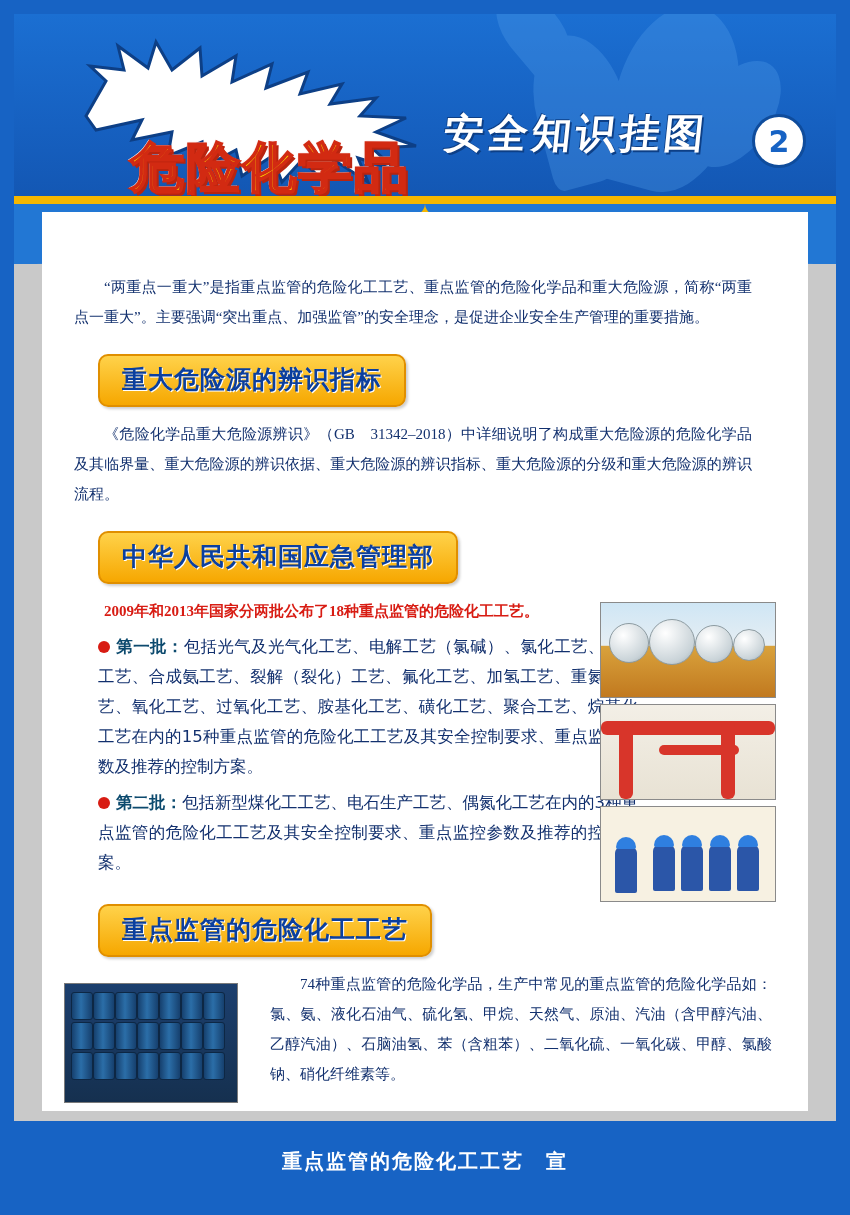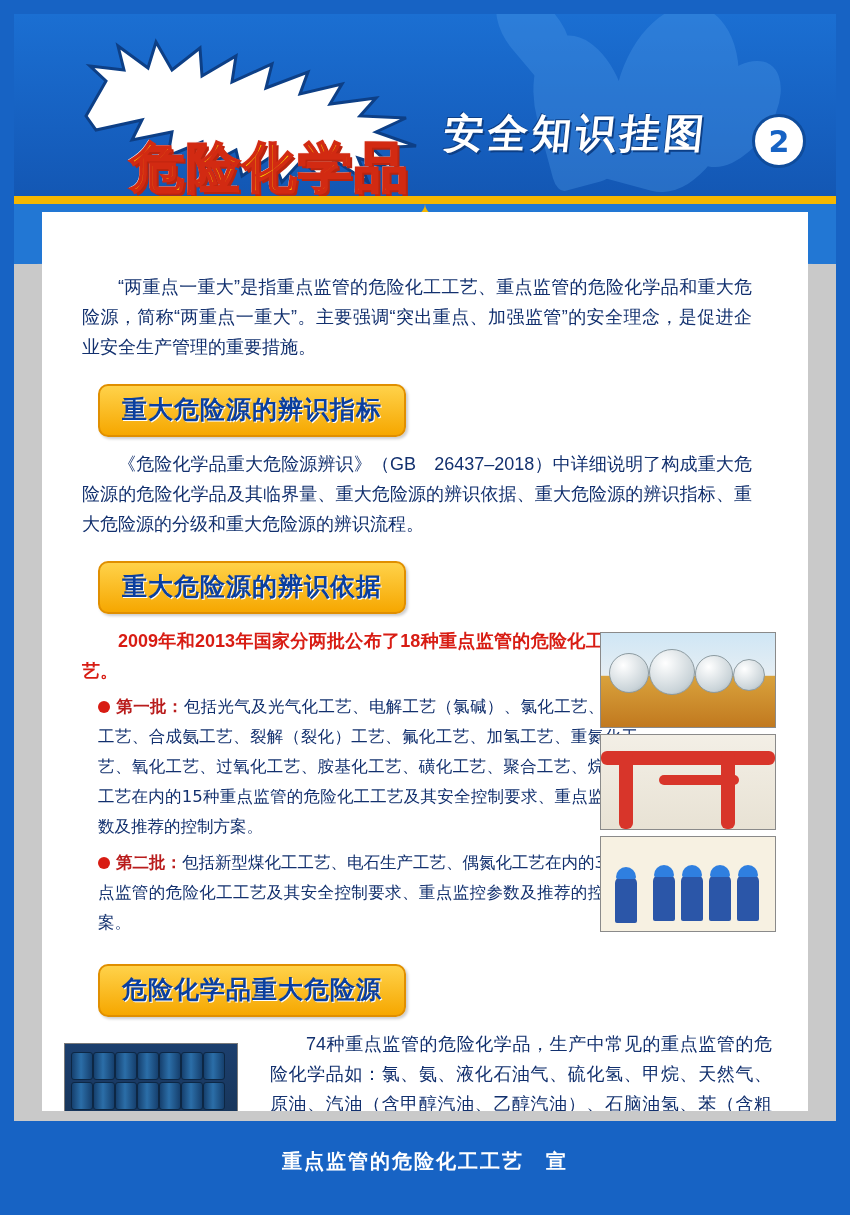--- a/index.html
+++ b/index.html
@@ -107,40 +107,40 @@
     padding:7px 22px 9px 22px;
     margin-left:56px;
     color:#0b3f9e;
     font-family:"DejaVu Sans","Liberation Sans",sans-serif;
     font-size:25px;font-weight:bold;letter-spacing:1px;
     text-shadow:1px 1px 0 #fff;
     box-shadow:2px 2px 3px rgba(0,0,0,.2);
   }
   .sec{margin-top:22px;}
   .para{
-    margin:12px 56px 0 40px;
+    margin:12px 56px 0 32px;
     color:#12306e;
-    font-size:18px;
+    font-size:15px;
     line-height:30px;
     text-align:justify;
-    font-family:Liberation Sans, sans-serif;
+    font-family:Liberation Serif, serif;
   }
   .para.indent{text-indent:2em;}
   .para.red{color:#d81c13;font-weight:bold;text-indent:2em;}
   .bullet-row{
     margin:6px 56px 0 56px;
     color:#12306e;
     font-size:16.5px;line-height:30px;text-align:justify;
     font-family:"DejaVu Sans","Liberation Sans",sans-serif;
   }
   .bullet-dot{
     display:inline-block;width:12px;height:12px;border-radius:50%;
     background:#d81c13;margin-right:6px;vertical-align:-1px;
   }
-  .bullet-label{color:#b91c1c;font-weight:bold;}
+  .bullet-label{color:#0c4a6e;font-weight:bold;}
   .text-wrap-right{width:540px;}
   
   .img-col{
     position:absolute;right:32px;
     width:176px;
   }
   .photo{
     border:1px solid #8a8a8a;
     box-sizing:border-box;
     overflow:hidden;
@@ -215,25 +215,25 @@
   <div class="sheet"></div>
 
   <div class="content">
 
     <div class="sec">
       <div class="para indent">“两重点一重大”是指重点监管的危险化工工艺、重点监管的危险化学品和重大危险源，简称“两重点一重大”。主要强调“突出重点、加强监管”的安全理念，是促进企业安全生产管理的重要措施。</div>
     </div>
 
     <div class="sec">
       <div class="pill">重大危险源的辨识指标</div>
-      <div class="para indent">《危险化学品重大危险源辨识》（GB　26437–2018）中详细说明了构成重大危险源的危险化学品及其临界量、重大危险源的辨识依据、重大危险源的辨识指标、重大危险源的分级和重大危险源的辨识流程。</div>
+      <div class="para indent">《危险化学品重大危险源辨识》（GB　31342–2018）中详细说明了构成重大危险源的危险化学品及其临界量、重大危险源的辨识依据、重大危险源的辨识指标、重大危险源的分级和重大危险源的辨识流程。</div>
     </div>
 
     <div class="sec">
-      <div class="pill">重大危险源的辨识依据</div>
+      <div class="pill">中华人民共和国应急管理部</div>
 
       <div style="position:relative;">
         <div class="img-col" style="top:6px;">
           <div class="photo ph-tanks">
             <div class="sphere" style="left:8px;top:20px;width:38px;height:38px;"></div>
             <div class="sphere" style="left:48px;top:16px;width:44px;height:44px;"></div>
             <div class="sphere" style="left:94px;top:22px;width:36px;height:36px;"></div>
             <div class="sphere" style="left:132px;top:26px;width:30px;height:30px;"></div>
           </div>
           <div class="photo ph-pipe" style="margin-top:6px;">
@@ -262,21 +262,21 @@
           <span class="bullet-dot"></span><span class="bullet-label">第一批：</span><span>包括光气及光气化工艺、电解工艺（氯碱）、氯化工艺、硝化工艺、合成氨工艺、裂解（裂化）工艺、氟化工艺、加氢工艺、重氮化工艺、氧化工艺、过氧化工艺、胺基化工艺、磺化工艺、聚合工艺、烷基化工艺在内的15种重点监管的危险化工工艺及其安全控制要求、重点监控参数及推荐的控制方案。</span>
         </div>
 
         <div class="bullet-row text-wrap-right">
           <span class="bullet-dot"></span><span class="bullet-label">第二批：</span><span>包括新型煤化工工艺、电石生产工艺、偶氮化工艺在内的3种重点监管的危险化工工艺及其安全控制要求、重点监控参数及推荐的控制方案。</span>
         </div>
       </div>
     </div>
 
     <div class="sec" style="margin-top:26px;">
-      <div class="pill">危险化学品重大危险源</div>
+      <div class="pill">重点监管的危险化工工艺</div>
       <div style="position:relative;height:130px;">
         <div class="ph-barrels" style="top:14px;">
           <div class="drum" style="left:6px;top:8px;"></div>
             <div class="drum" style="left:28px;top:8px;"></div>
           <div class="drum" style="left:50px;top:8px;"></div>
             <div class="drum" style="left:72px;top:8px;"></div>
           <div class="drum" style="left:94px;top:8px;"></div>
             <div class="drum" style="left:116px;top:8px;"></div>
           <div class="drum" style="left:138px;top:8px;"></div>
           <div class="drum" style="left:6px;top:38px;"></div>

